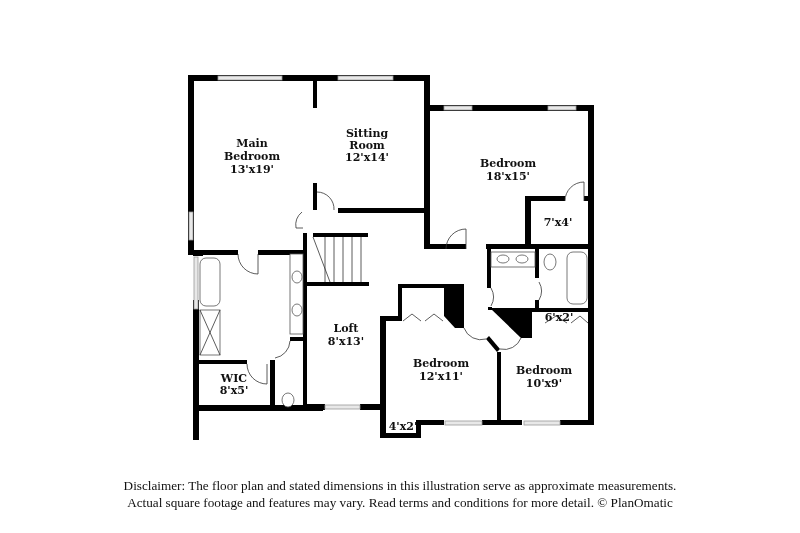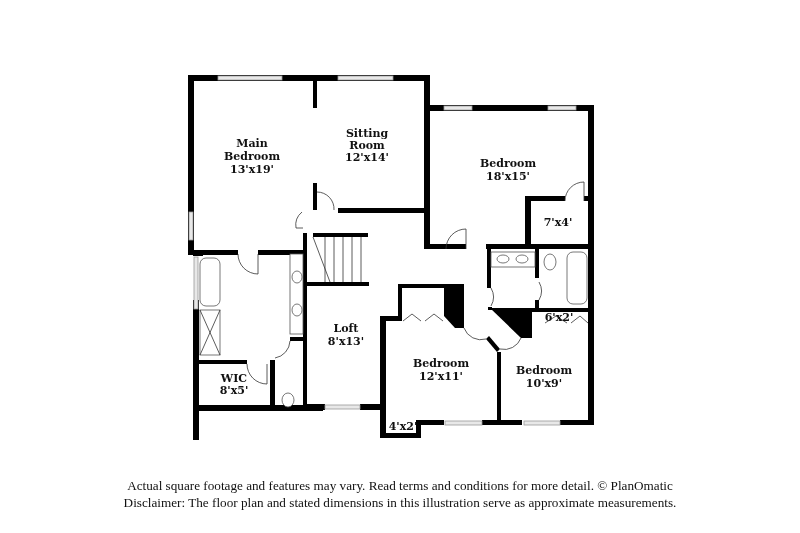--- a/index.html
+++ b/index.html
@@ -155,15 +155,15 @@
     <text class="lbl" x="544" y="374">Bedroom</text>
     <text class="lbl" x="544" y="387">10'x9'</text>
 
     <text class="lbl" x="559" y="321">6'x2'</text>
 
     <text class="lbl" x="403" y="430">4'x2'</text>
   </g>
 </svg>
 
 <div class="disclaimer">
+  <div>Disclaimer: The floor plan and stated dimensions in this illustration serve as approximate measurements.</div>
   <div>Actual square footage and features may vary. Read terms and conditions for more detail. © PlanOmatic</div>
-  <div>Disclaimer: The floor plan and stated dimensions in this illustration serve as approximate measurements.</div>
 </div>
 
 </body></html>

